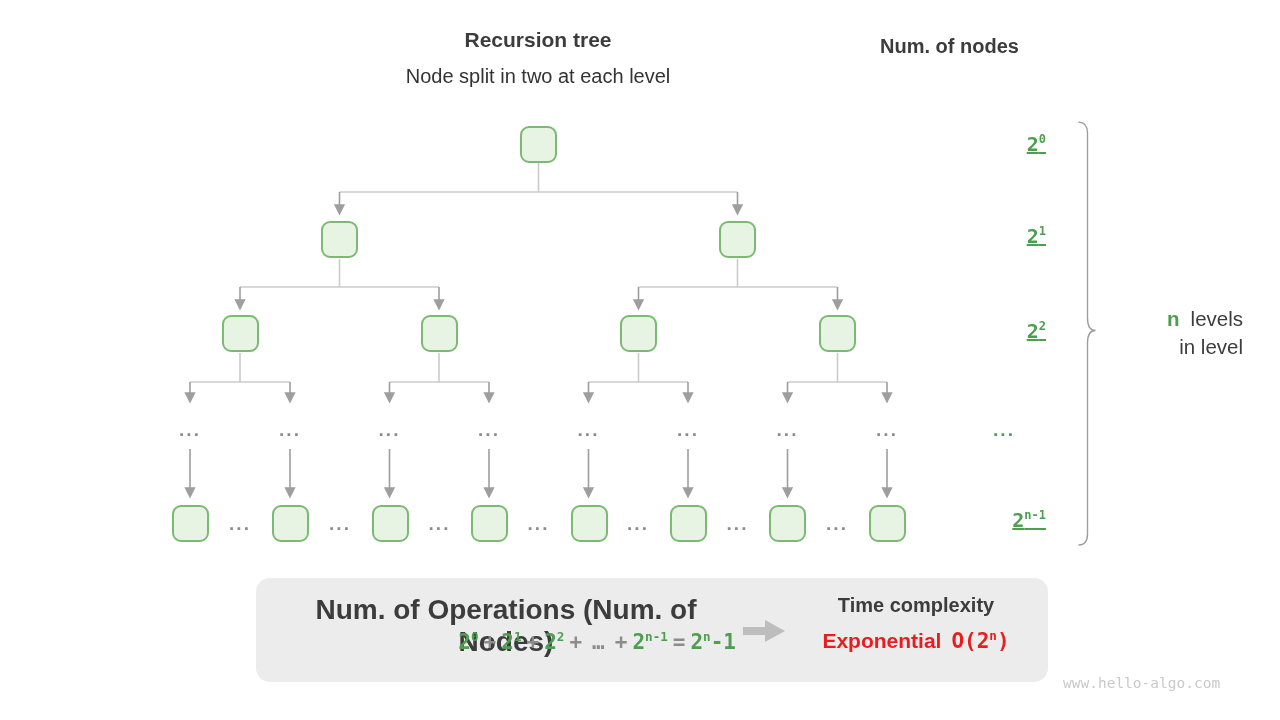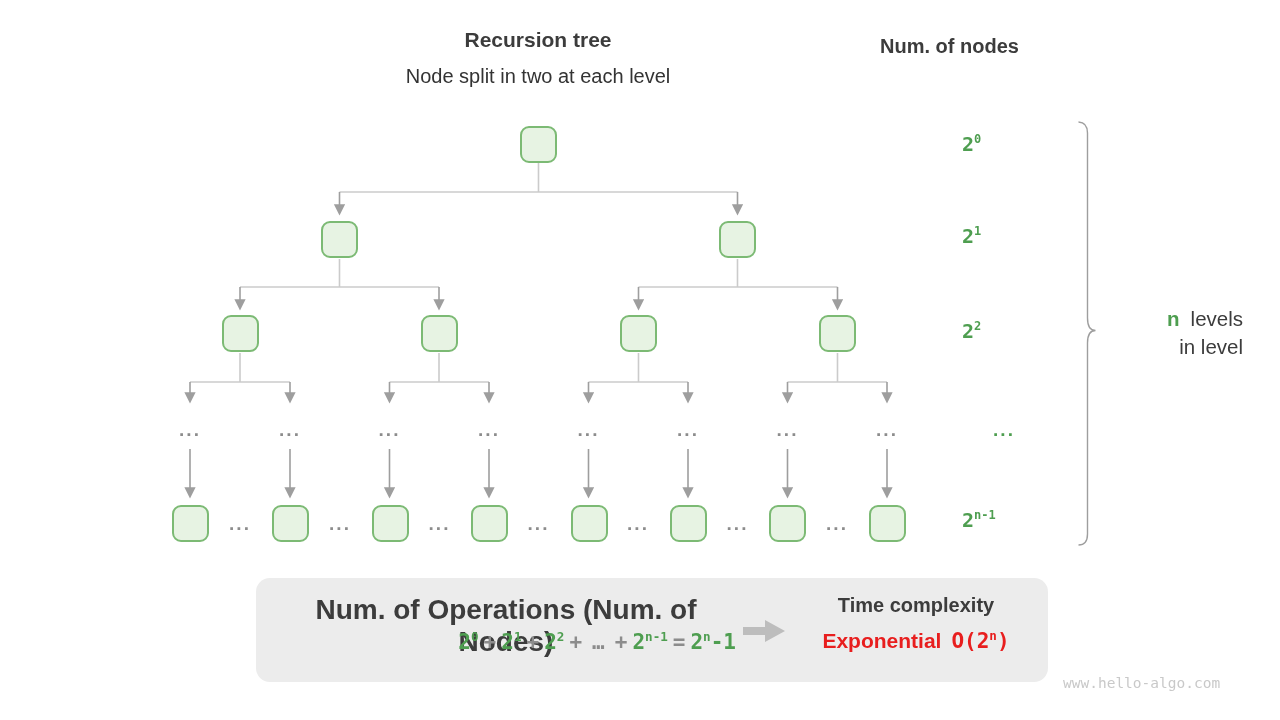--- a/index.html
+++ b/index.html
@@ -27,24 +27,24 @@
   .subtitle {
     position:absolute; left:238px; top:65px; width:600px; text-align:center;
     font-size:20px; color:#333333;
   }
   .right-title {
     position:absolute; left:880px; top:32px; width:240px; text-align:left;
     font-size:20px; font-weight:bold; color:#3c3c3c; line-height:29px;
   }
 
   .lvl {
-    position:absolute; left:962px; width:84px; text-align:left;
+    position:absolute; left:962px; width:84px; text-align:right;
     transform:translateY(-50%);
     font-family:"DejaVu Sans Mono", monospace; font-weight:bold;
-    font-size:20px; color:#4e9e50; white-space:nowrap;
+    font-size:20px; color:#4e9e50; white-space:nowrap;text-decoration:underline;
   }
   .lvl sup, .formula sup, .complexity sup { font-size:0.60em; vertical-align:super; }
   .lvl-dots {
     position:absolute; left:962px; width:84px; text-align:center;
     transform:translateY(-50%);
     color:#4e9e50; font-weight:bold; font-size:19px; letter-spacing:2px;
   }
 
   .brace-label {
     position:absolute; left:1103px; top:305px; width:140px; text-align:right;

